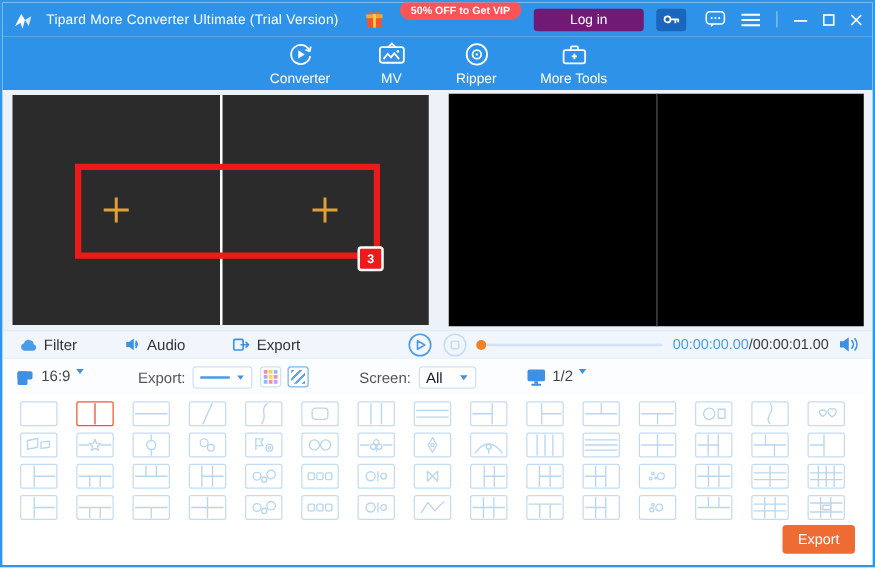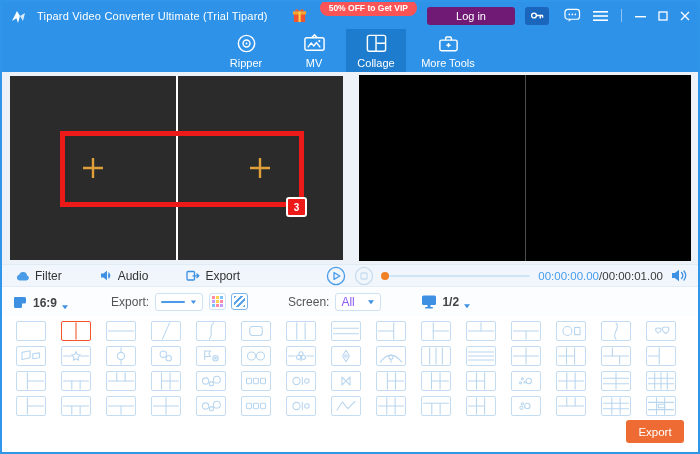--- a/index.html
+++ b/index.html
@@ -35,21 +35,21 @@
   .ptab.selected{background:#d7eafc;color:#2f86d8;}
   .player{flex:1;display:flex;align-items:center;gap:8px;padding-right:10px;}
   .track{position:relative;width:148px;height:8px;display:flex;align-items:center;}
   .track .line{width:100%;height:2px;background:#cfe4f6;border-radius:1px;}
   .track .knob{position:absolute;left:-1px;top:0;width:8px;height:8px;border-radius:50%;background:#f08124;}
   .time{font-size:11.5px;white-space:nowrap;}
   .time .cur{color:#4a9ce8;}
   .time .tot{color:#3a3a3a;}
   
   .toolbar{position:absolute;left:0;top:284px;width:696px;height:30px;background:#fcfdff;border-top:1px solid #e4edf5;display:flex;align-items:center;box-sizing:border-box;font-size:12px;color:#555;}
-  .tb-group{display:flex;align-items:flex-end;font-weight:bold;}
+  .tb-group{display:flex;align-items:flex-start;}
   .ratio-val{margin:0 4px 0 6px;color:#444;}
   .dd{background:#fff;border:1px solid #cfe2f4;border-radius:3px;height:18px;display:flex;align-items:center;padding:0 5px;gap:5px;box-sizing:border-box;}
   .dd .ln{width:28px;height:2px;background:#4a9be8;border-radius:1px;}
   .mini-btn{width:17px;height:17px;border:1px solid #cfe2f4;border-radius:3px;box-sizing:border-box;display:flex;align-items:center;justify-content:center;background:#fff;}
   .hatch{width:11px;height:11px;background:repeating-linear-gradient(135deg,#5da3e8 0 2px,#ffffff 2px 4.5px);}
   .palette{display:grid;grid-template-columns:repeat(3,3px);grid-auto-rows:3px;gap:1px;}
   .palette i{display:block;}
   
   .templates{position:absolute;left:0;top:314px;width:696px;height:100px;background:#fff;padding-top:5px;box-sizing:border-box;}
   .tpl-row{display:flex;gap:15px;padding-left:14px;margin-bottom:5px;}
@@ -67,21 +67,21 @@
 <div id="win">
 
   <div class="titlebar">
     <span class="tb-ico" style="margin:0;">
       <svg width="17" height="16" viewBox="0 0 17 16">
           <path d="M2,13 L7,3 L10,8 Z" fill="#fff"></path>
           <path d="M10,8 L15,5 L13,13 Z" fill="#d9ecfb"></path>
           <path d="M6,9 L10,8 L8,15 Z" fill="#fff"></path>
         </svg>
     </span>
-    <span class="title">Tipard Video Converter Ultimate (Trial Tipard)</span>
+    <span class="title">Tipard More Converter Ultimate (Trial Version)</span>
     <span class="tb-spacer"></span>
     <span class="tb-ico">
       <svg width="17" height="17" viewBox="0 0 18 18">
         <rect x="3" y="7.5" width="12" height="8.5" rx="1" fill="#ef5532"></rect>
         <rect x="2" y="4.6" width="14" height="3.4" rx="0.8" fill="#f9a52b"></rect>
         <rect x="8" y="4.6" width="2.2" height="11.4" fill="#ffd34d"></rect>
         <path d="M9,4.5 C6.5,1 3.5,2.5 5,4.5 Z" fill="#f05a35"></path>
         <path d="M9,4.5 C11.5,1 14.5,2.5 13,4.5 Z" fill="#f05a35"></path>
       </svg>
     </span>
@@ -121,43 +121,44 @@
         </svg>
     </span>
     <span class="tb-ico" style="margin-right:0;">
       <svg width="10" height="10" viewBox="0 0 10 10" stroke="#fff" stroke-width="1.3">
           <path d="M1,1 L9,9 M9,1 L1,9"></path>
         </svg>
     </span>
   </div>
 
   <div class="navbar">
-    <div class="nav-tab" style="width:72px;">
+    <div class="nav-tab" style="width:82px;">
       <svg width="23" height="23" viewBox="0 0 24 24" fill="none" stroke="#fff" stroke-width="1.5">
-        <circle cx="12" cy="12" r="8.5"></circle>
-          <circle cx="12" cy="12" r="3.6"></circle>
-          <circle cx="12" cy="12" r="1" fill="#fff" stroke="none"></circle>
-      </svg>
-      <span class="lbl">Ripper</span>
+        <path d="M19.5,9 A8,8 0 1 0 20,13.5"></path>
+          <path d="M20.5,5.5 L19.6,9.2 L16,8.2" fill="none"></path>
+        <path d="M10,8.5 L15.5,12 L10,15.5 Z" fill="#fff" stroke="none"></path>
+      </svg>
+      <span class="lbl">Converter</span>
     </div>
     <div class="nav-tab" style="width:64px;">
       <svg width="23" height="23" viewBox="0 0 24 24" fill="none" stroke="#fff" stroke-width="1.5">
         <rect x="2" y="6" width="20" height="13" rx="2"></rect>
         <path d="M9,6 L12,3 L15,6"></path>
         <path d="M5,16 l3.5,-4.5 l2.8,3 l2.7,-3.5 l4,5"></path>
         <circle cx="17" cy="9.5" r="1.1" fill="#fff" stroke="none"></circle>
       </svg>
       <span class="lbl">MV</span>
     </div>
-    <div class="nav-tab selected" style="width:60px;">
+    <div class="nav-tab" style="width:72px;">
       <svg width="23" height="23" viewBox="0 0 24 24" fill="none" stroke="#fff" stroke-width="1.5">
-        <rect x="2.5" y="3.5" width="19" height="16.5" rx="2"></rect>
-        <path d="M11.5,3.5 V20 M11.5,11.8 H21.5"></path>
-      </svg>
-      <span class="lbl">Collage</span>
+        <circle cx="12" cy="12" r="8.5"></circle>
+          <circle cx="12" cy="12" r="3.6"></circle>
+          <circle cx="12" cy="12" r="1" fill="#fff" stroke="none"></circle>
+      </svg>
+      <span class="lbl">Ripper</span>
     </div>
     <div class="nav-tab" style="width:84px;">
       <svg width="23" height="23" viewBox="0 0 24 24" fill="none" stroke="#fff" stroke-width="1.5">
         <rect x="3" y="8.5" width="18" height="11" rx="1.8"></rect>
         <path d="M9,8.5 V6.5 a1.2,1.2 0 0 1 1.2,-1.2 h3.6 a1.2,1.2 0 0 1 1.2,1.2 V8.5"></path>
         <path d="M12,11.5 v4.5 M9.8,13.75 h4.4"></path>
       </svg>
       <span class="lbl">More Tools</span>
     </div>
   </div>
@@ -258,21 +259,21 @@
         <i style="background:#7cc3ff"></i>
           <i style="background:#ff8aa8"></i>
           <i style="background:#c59bff"></i>
       </span>
     </span>
     <span class="mini-btn" style="margin-left:5px;border-color:#7ab4ea;">
       <span class="hatch"></span>
     </span>
     <span style="margin-left:40px;">Screen:</span>
     <span class="dd" style="margin-left:6px;width:46px;justify-content:space-between;">
-      <span style="color:#8b5cf6;">All</span>
+      <span style="color:#0f172a;">All</span>
       <svg width="8" height="6" viewBox="0 0 8 6" fill="#3e90e2">
           <path d="M1,1.2 L7,1.2 L4,5.2 Z"></path>
         </svg>
     </span>
     <div class="tb-group" style="margin-left:40px;">
       <svg width="16" height="15" viewBox="0 0 16 15" fill="#3e90e2">
         <rect x="1" y="1.5" width="14" height="9.5" rx="1.5"></rect>
           <rect x="6.5" y="11" width="3" height="2"></rect>
           <rect x="4" y="13" width="8" height="1.5" rx="0.7"></rect>
       </svg>

